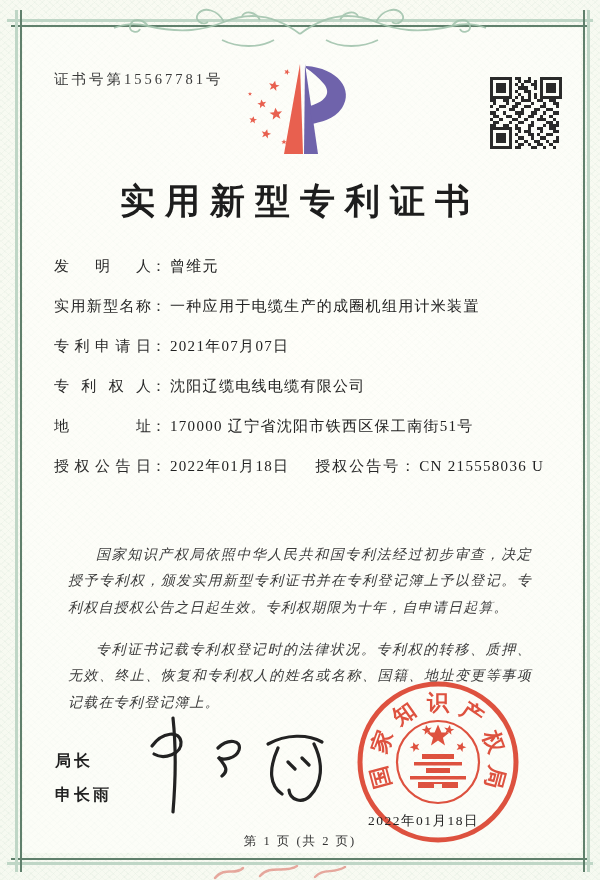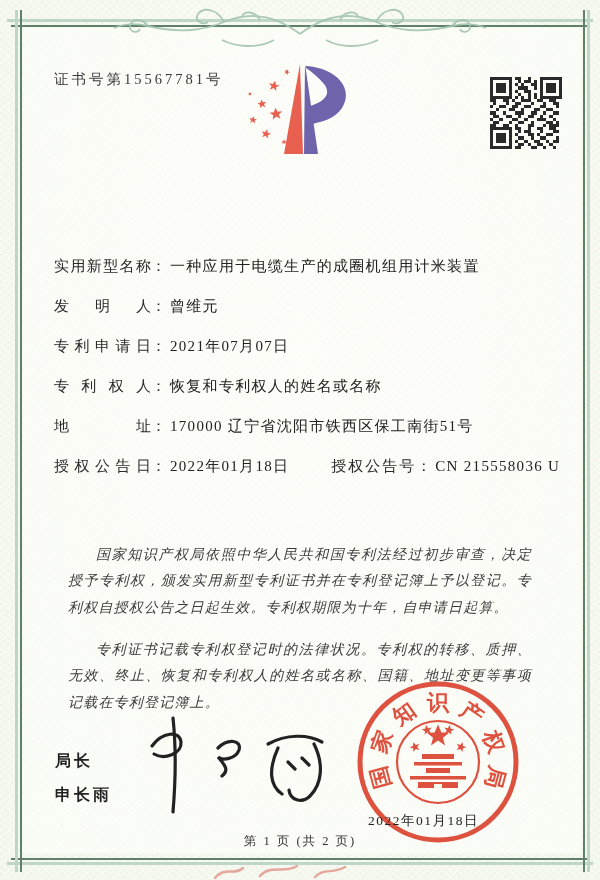--- a/index.html
+++ b/index.html
@@ -24,21 +24,21 @@
   .cert-no{position:absolute;left:54px;top:70px;font-size:14.5px;letter-spacing:3px;color:#3a3a3a;z-index:5;}
   .logo{position:absolute;left:240px;top:60px;z-index:5;}
   .qr{position:absolute;left:487px;top:74px;z-index:5;}
   .title{position:absolute;left:0;right:0;top:178px;text-align:center;font-size:35px;font-weight:700;letter-spacing:10px;color:#1d1d1d;z-index:5;}
   
   .fields{position:absolute;left:54px;top:254px;width:500px;font-size:15px;z-index:5;}
   .frow{margin-bottom:16px;line-height:24px;white-space:nowrap;}
   .flabel{display:inline-block;width:97px;text-align:justify;text-align-last:justify;color:#2a2a2a;}
   .fcolon{margin-right:4px;}
   .fvalue{letter-spacing:1.3px;color:#222;}
-  .grant-row{display:flex;gap:42px;}
+  .grant-row{display:flex;gap:26px;}
   
   .paras{position:absolute;left:52px;top:526px;width:496px;z-index:5;}
   .paras p{margin:16px;font-size:14px;line-height:1.88;letter-spacing:1.2px;text-indent:2em;color:#3b3b3b;font-style:italic;text-align:justify;}
   
   .director{position:absolute;left:55px;top:744px;z-index:5;font-family:"Liberation Sans","DejaVu Sans",sans-serif;}
   .director div{font-size:16px;font-weight:600;letter-spacing:3px;color:#222;line-height:34px;}
   .signature{position:absolute;left:118px;top:712px;z-index:6;}
   .seal{position:absolute;left:352px;top:676px;z-index:5;opacity:0.92;mix-blend-mode:multiply;}
   .seal text{font-family:"Liberation Serif","DejaVu Serif",serif;font-size:22px;font-weight:700;fill:#df4330;}
   .seal-date{position:absolute;left:368px;top:812px;font-size:13.5px;letter-spacing:1.5px;color:#242424;z-index:7;}
@@ -112,33 +112,34 @@
       M9 17h2v1H9z M13 17h1v1h-1z M16 17h2v1h-2z M20 17h2v1h-2z
       M10 18h1v1h-1z M12 18h2v1h-2z M17 18h1v1h-1z M21 18h2v1h-2z
       M9 19h1v1H9z M13 19h2v1h-2z M16 19h1v1h-1z M19 19h2v1h-2z
       M10 20h2v1h-2z M14 20h1v1h-1z M17 20h2v1h-2z M22 20h1v1h-1z
       M9 21h1v1H9z M12 21h1v1h-1z M15 21h2v1h-2z M19 21h1v1h-1z M21 21h2v1h-2z
       M10 22h2v1h-2z M13 22h1v1h-1z M16 22h2v1h-2z M20 22h1v1h-1z
       M9 23h2v1H9z M14 23h2v1h-2z M18 23h1v1h-1z M21 23h1v1h-1z"></path>
     </g>
   </svg>
 
+  <div class="title">实用新型专利证书</div>
 
   <div class="fields">
     <div class="frow">
+      <span class="flabel">发明人</span><span class="fcolon">：</span><span class="fvalue">曾维元</span>
+    </div>
+    <div class="frow">
       <span class="flabel">实用新型名称</span><span class="fcolon">：</span><span class="fvalue">一种应用于电缆生产的成圈机组用计米装置</span>
     </div>
     <div class="frow">
-      <span class="flabel">发明人</span><span class="fcolon">：</span><span class="fvalue">曾维元</span>
-    </div>
-    <div class="frow">
       <span class="flabel">专利申请日</span><span class="fcolon">：</span><span class="fvalue">2021年07月07日</span>
     </div>
     <div class="frow">
-      <span class="flabel">专利权人</span><span class="fcolon">：</span><span class="fvalue">恢复和专利权人的姓名或名称</span>
+      <span class="flabel">专利权人</span><span class="fcolon">：</span><span class="fvalue">沈阳辽缆电线电缆有限公司</span>
     </div>
     <div class="frow">
       <span class="flabel">地址</span><span class="fcolon">：</span><span class="fvalue">170000 辽宁省沈阳市铁西区保工南街51号</span>
     </div>
     <div class="frow grant-row">
       <span><span class="flabel">授权公告日</span><span class="fcolon">：</span><span class="fvalue">2022年01月18日</span></span>
       <span><span style="letter-spacing:2px;">授权公告号</span><span class="fcolon">：</span><span class="fvalue">CN 215558036 U</span></span>
     </div>
   </div>
 

